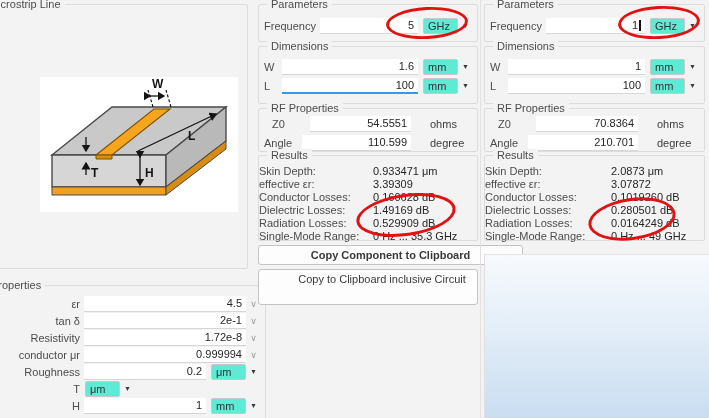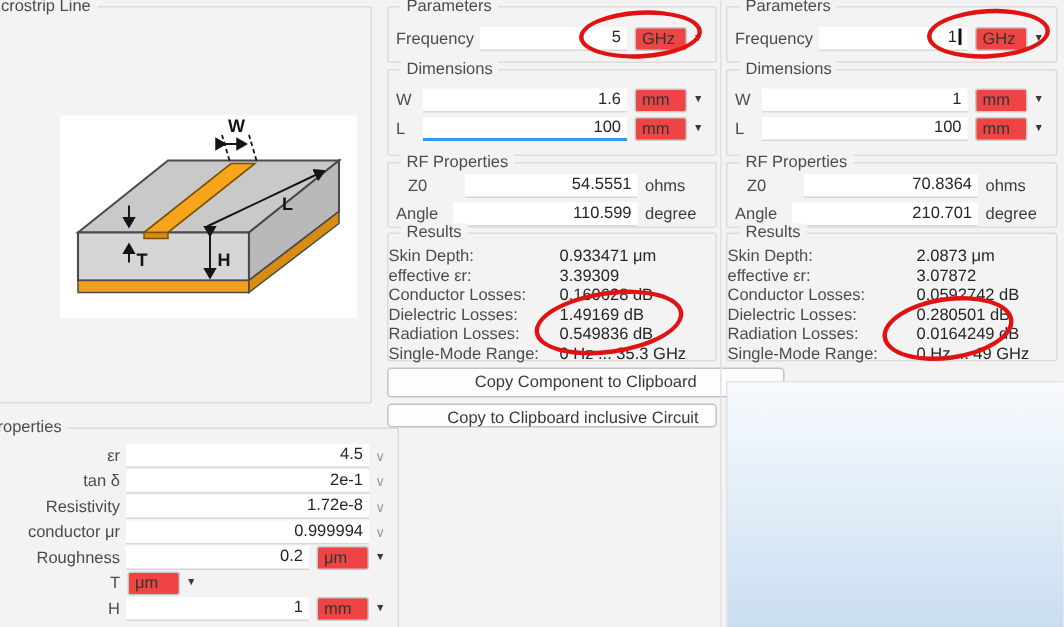--- a/index.html
+++ b/index.html
@@ -8,24 +8,24 @@
     background:#f3f3f3;color:#3c3c3c;
     font-family:"Liberation Sans",sans-serif;font-size:11px;
   }
   .stage{position:absolute;inset:0;}
   .groupbox{position:absolute;border:1px solid #dcdcdc;border-radius:2px;background:#f3f3f3;box-sizing:border-box;}
   .legend{position:absolute;top:-7px;left:8px;background:#f3f3f3;padding:0 4px;line-height:13px;color:#4c4c4c;white-space:nowrap;}
   .row{display:flex;align-items:center;height:19px;padding:0 5px;box-sizing:border-box;}
   .flabel{color:#4c4c4c;white-space:nowrap;}
   .field{flex:1;background:#fff;border-bottom:1px solid #d6d6d6;text-align:right;padding:1px 4px 0 4px;height:14px;line-height:13px;color:#262626;margin-left:4px;overflow:hidden;white-space:nowrap;}
   .field.focus-blue{border-bottom:2px solid #2f9bf4;height:13px;}
-  .unitbox{width:26px;background:#ef4444;border:1px solid #c9c9c9;border-radius:2px;padding:1px 3px 0 4px;height:13px;line-height:12px;margin-left:5px;color:#333;}
+  .unitbox{width:26px;background:#5eead4;border:1px solid #c9c9c9;border-radius:2px;padding:1px 3px 0 4px;height:13px;line-height:12px;margin-left:5px;color:#333;}
   .dd{width:13px;text-align:center;font-size:7px;color:#3a3a3a;margin-left:1px;cursor:default;}
   .chev{width:13px;text-align:center;font-size:9px;color:#9a9a9a;margin-left:1px;}
-  .unit-text{width:42px;margin-left:5px;color:#3c3c3c;white-space:nowrap;}
+  .unit-text{width:42px;margin-left:19px;color:#3c3c3c;white-space:nowrap;}
   .res{padding-top:9px;}
   .res-line{display:flex;line-height:13px;}
   .r-label{text-align:left;color:#4c4c4c;white-space:nowrap;}
   .cA .r-label{width:110px;}
   .cB .r-label{width:122px;}
   .r-value{margin-left:4px;color:#262626;white-space:nowrap;}
   .btn{position:absolute;background:#fdfdfd;border:1px solid #c4c4c4;border-radius:3px;text-align:center;line-height:18px;color:#3a3a3a;box-sizing:border-box;cursor:default;}
   .ellipse{position:absolute;border:3px solid #e01212;border-radius:50%;box-sizing:border-box;}
   .caret{display:inline-block;width:2px;height:11px;background:#111;vertical-align:middle;margin-left:1px;}
   .diagram{position:absolute;left:40px;top:77px;width:198px;height:135px;background:#ffffff;}
@@ -187,31 +187,31 @@
         <div class="res-line">
           <span class="r-label">Conductor Losses:</span>
           <span class="r-value">0.160628 dB</span>
         </div>
         <div class="res-line">
           <span class="r-label">Dielectric Losses:</span>
           <span class="r-value">1.49169 dB</span>
         </div>
         <div class="res-line">
           <span class="r-label">Radiation Losses:</span>
-          <span class="r-value">0.549836 dB</span>
+          <span class="r-value">0.529909 dB</span>
         </div>
         <div class="res-line">
           <span class="r-label">Single-Mode Range:</span>
           <span class="r-value">0 Hz ... 35.3 GHz</span>
         </div>
       </div>
     </div>
 
-    <div class="btn" style="left:258px;top:245px;width:265px;height:20px;">Copy Component to Clipboard</div>
-    <div class="btn" style="left:258px;top:269px;width:220px;height:16px;padding-left:28px;">Copy to Clipboard inclusive Circuit</div>
+    <div class="btn" style="left:258px;top:245px;width:265px;height:20px;font-weight:bold;">Copy Component to Clipboard</div>
+    <div class="btn" style="left:258px;top:269px;width:220px;height:36px;padding-left:28px;">Copy to Clipboard inclusive Circuit</div>
   </div>
 
   <div class="vsep"></div>
 
   <div class="cB">
     <div class="groupbox" style="left:484px;top:4px;width:221px;height:38px;">
       <span class="legend">Parameters</span>
       <div style="padding-top:11px;">
         <div class="row">
           <span class="flabel" style="width:52px;">Frequency</span>
@@ -262,21 +262,21 @@
         <div class="res-line">
           <span class="r-label">Skin Depth:</span>
           <span class="r-value">2.0873 μm</span>
         </div>
         <div class="res-line">
           <span class="r-label">effective εr:</span>
           <span class="r-value">3.07872</span>
         </div>
         <div class="res-line">
           <span class="r-label">Conductor Losses:</span>
-          <span class="r-value">0.0592742 dB</span>
+          <span class="r-value">0.1019260 dB</span>
         </div>
         <div class="res-line">
           <span class="r-label">Dielectric Losses:</span>
           <span class="r-value">0.280501 dB</span>
         </div>
         <div class="res-line">
           <span class="r-label">Radiation Losses:</span>
           <span class="r-value">0.0164249 dB</span>
         </div>
         <div class="res-line">

